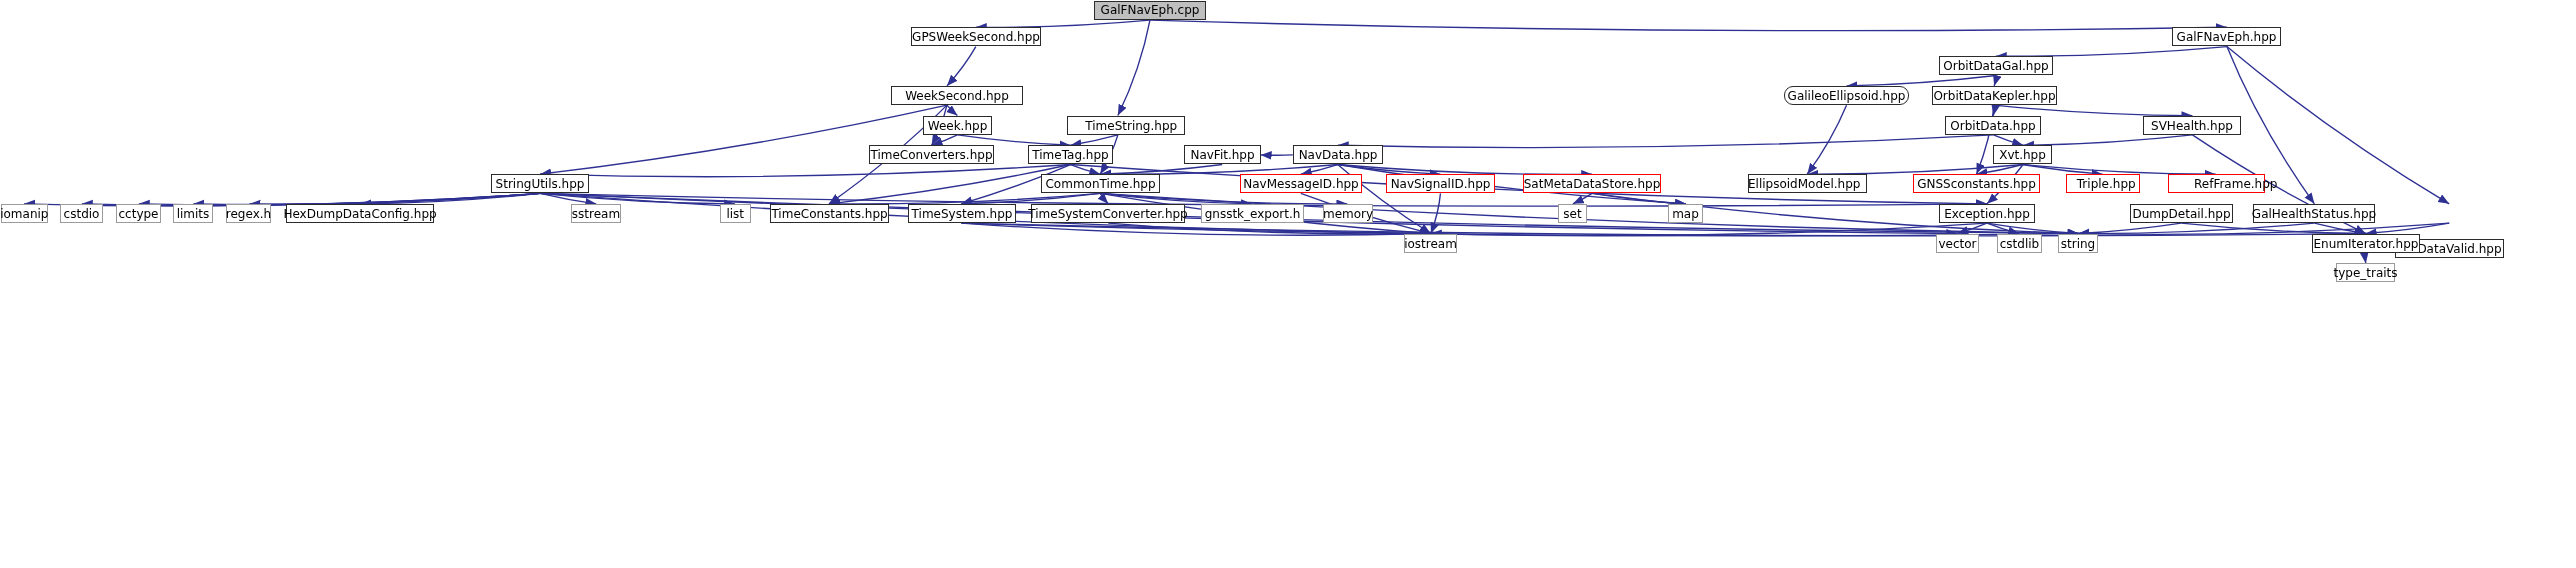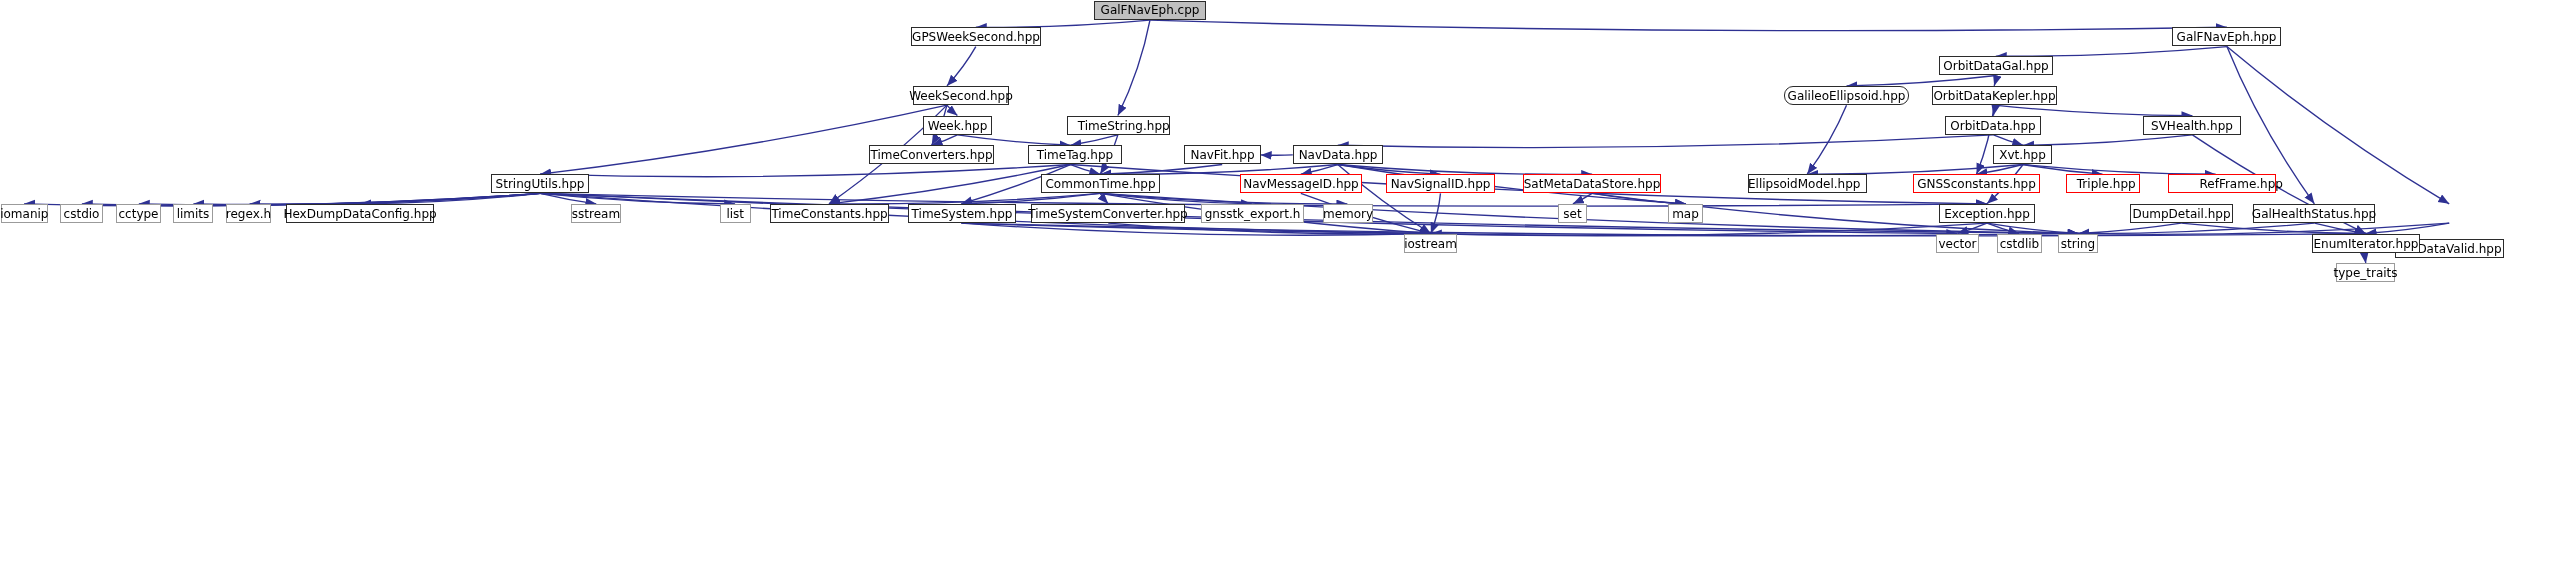--- a/index.html
+++ b/index.html
@@ -136,45 +136,45 @@
     </div>
     <div class="node hdr" style="left: 911px; top: 27px; width: 130px;">
       <span>GPSWeekSecond.hpp</span>
     </div>
     <div class="node hdr" style="left: 2172px; top: 27px; width: 109px;">
       <span>GalFNavEph.hpp</span>
     </div>
     <div class="node hdr" style="left: 1939px; top: 56px; width: 114px; justify-content: center;">
       <span>OrbitDataGal.hpp</span>
     </div>
-    <div class="node hdr" style="left: 913px; top: 86px; width: 96px;">
+    <div class="node hdr" style="left: 891px; top: 86px; width: 132px;">
       <span>WeekSecond.hpp</span>
     </div>
     <div class="node hdr" style="left: 1784px; top: 86px; width: 125px; border-radius: 9px;">
       <span>GalileoEllipsoid.hpp</span>
     </div>
     <div class="node hdr" style="left: 1932px; top: 86px; width: 125px;">
       <span>OrbitDataKepler.hpp</span>
     </div>
     <div class="node hdr" style="left: 923px; top: 116px; width: 69px;">
       <span>Week.hpp</span>
     </div>
-    <div class="node hdr" style="left: 1067px; top: 116px; width: 103px; padding-left: 16px;">
+    <div class="node hdr" style="left: 1067px; top: 116px; width: 118px; padding-left: 16px;">
       <span>TimeString.hpp</span>
     </div>
     <div class="node hdr" style="left: 1945px; top: 116px; width: 96px;">
       <span>OrbitData.hpp</span>
     </div>
     <div class="node hdr" style="left: 2143px; top: 116px; width: 98px;">
       <span>SVHealth.hpp</span>
     </div>
     <div class="node hdr" style="left: 869px; top: 145px; width: 125px;">
       <span>TimeConverters.hpp</span>
     </div>
-    <div class="node hdr" style="left: 1028px; top: 145px; width: 94px;">
+    <div class="node hdr" style="left: 1028px; top: 145px; width: 85px;">
       <span>TimeTag.hpp</span>
     </div>
     <div class="node hdr" style="left: 1184px; top: 145px; width: 77px;">
       <span>NavFit.hpp</span>
     </div>
     <div class="node hdr" style="left: 1293px; top: 145px; width: 90px;">
       <span>NavData.hpp</span>
     </div>
     <div class="node hdr" style="left: 1993px; top: 145px; width: 59px;">
       <span>Xvt.hpp</span>
@@ -196,21 +196,21 @@
     </div>
     <div class="node hdr" style="left: 1748px; top: 174px; width: 119px; justify-content: flex-end;">
       <span>EllipsoidModel.hpp</span>
     </div>
     <div class="node trunc" style="left: 1913px; top: 174px; width: 127px;">
       <span>GNSSconstants.hpp</span>
     </div>
     <div class="node trunc" style="left: 2066px; top: 174px; width: 74px; padding-left: 12px;">
       <span>Triple.hpp</span>
     </div>
-    <div class="node trunc" style="left: 2168px; top: 174px; width: 108px; padding-left: 44px;">
+    <div class="node trunc" style="left: 2168px; top: 174px; width: 97px; padding-left: 44px;">
       <span>RefFrame.hpp</span>
     </div>
     <div class="node sys" style="left: 0.8px; top: 204px; width: 47px;">
       <span>iomanip</span>
     </div>
     <div class="node sys" style="left: 60px; top: 204px; width: 43px;">
       <span>cstdio</span>
     </div>
     <div class="node sys" style="left: 116px; top: 204px; width: 45px;">
       <span>cctype</span>

